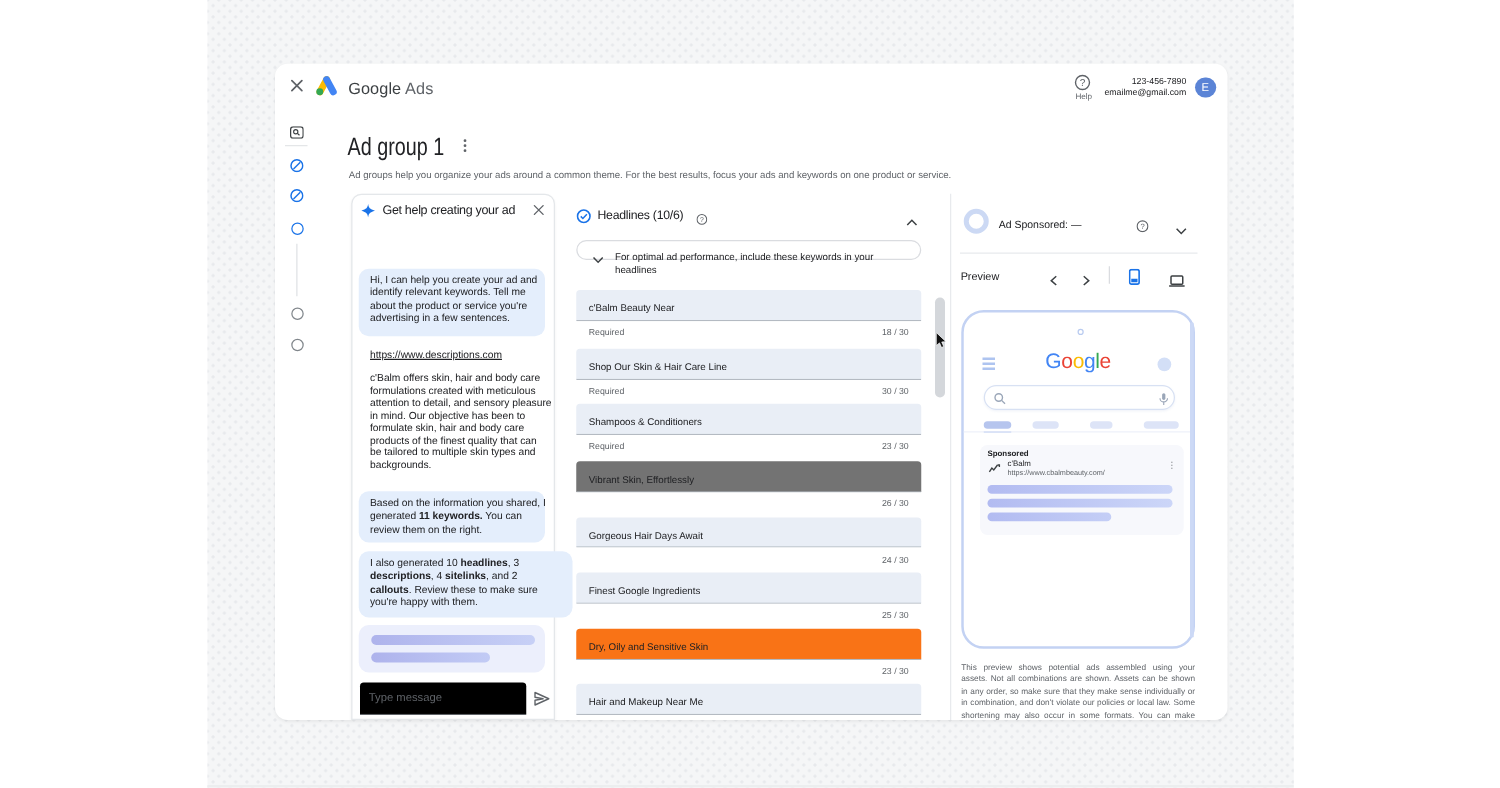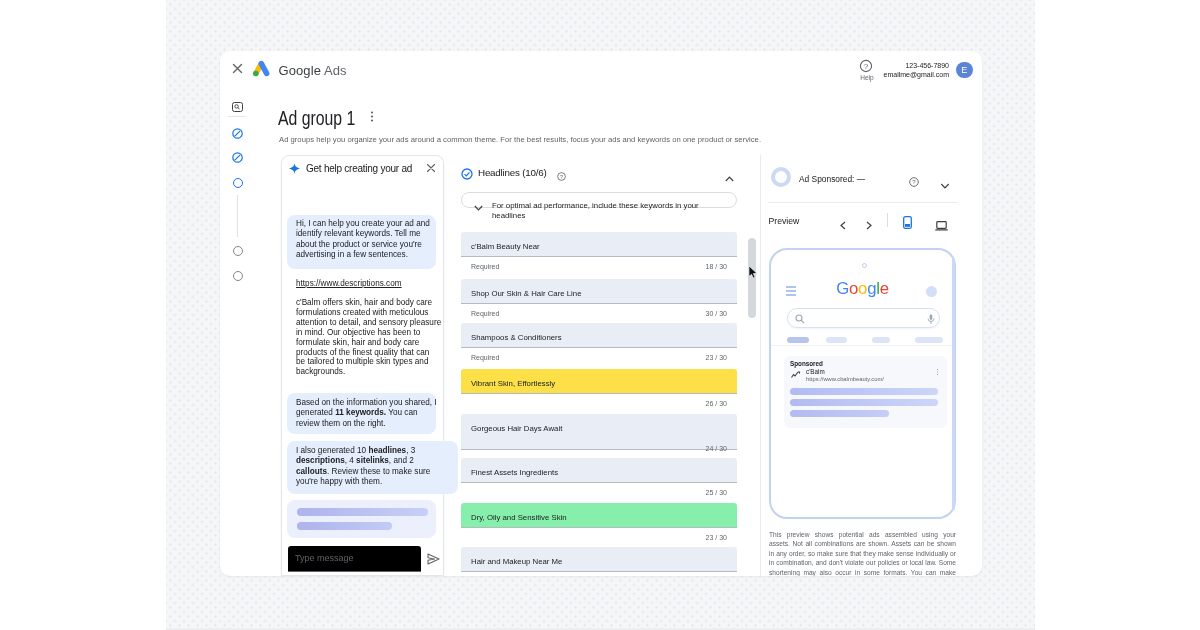--- a/index.html
+++ b/index.html
@@ -142,39 +142,39 @@
         <span style="position:absolute; left:10px;">Required</span>
         <span style="position:absolute; right:10px;">30 / 30</span>
       </div>
   <div class="abs" style="left:241px; top:272px; width:276px; height:25px; background:#e9eef6; border-bottom:1px solid #b4bac2; border-radius:3px 3px 0 0;">
         <div class="abs d" style="left:10px; top:10px; font-size:7.8px;">Shampoos &amp; Conditioners</div>
       </div>
   <div class="abs" style="left:241px; top:303px; width:276px; font-size:7px; color:#5f6368;">
         <span style="position:absolute; left:10px;">Required</span>
         <span style="position:absolute; right:10px;">23 / 30</span>
       </div>
-  <div class="abs" style="left:241px; top:318px; width:276px; height:25px; background:#fde047; border-bottom:1px solid #b4bac2; border-radius:3px 3px 0 0;">
+  <div class="abs" style="left:241px; top:318px; width:276px; height:25px; background:#737373; border-bottom:1px solid #b4bac2; border-radius:3px 3px 0 0;">
         <div class="abs d" style="left:10px; top:10px; font-size:7.8px;">Vibrant Skin, Effortlessly</div>
       </div>
   <div class="abs" style="left:241px; top:349px; width:276px; font-size:7px; color:#5f6368;">
         <span style="position:absolute; right:10px;">26 / 30</span>
       </div>
-  <div class="abs" style="left:241px; top:363px; width:276px; height:36px; background:#e9eef6; border-bottom:1px solid #b4bac2; border-radius:3px 3px 0 0;">
+  <div class="abs" style="left:241px; top:363px; width:276px; height:24px; background:#e9eef6; border-bottom:1px solid #b4bac2; border-radius:3px 3px 0 0;">
         <div class="abs d" style="left:10px; top:10px; font-size:7.8px;">Gorgeous Hair Days Await</div>
       </div>
   <div class="abs" style="left:241px; top:394px; width:276px; font-size:7px; color:#5f6368;">
         <span style="position:absolute; right:10px;">24 / 30</span>
       </div>
   <div class="abs" style="left:241px; top:407px; width:276px; height:25px; background:#e9eef6; border-bottom:1px solid #b4bac2; border-radius:3px 3px 0 0;">
-        <div class="abs d" style="left:10px; top:10px; font-size:7.8px;">Finest Assets Ingredients</div>
+        <div class="abs d" style="left:10px; top:10px; font-size:7.8px;">Finest Google Ingredients</div>
       </div>
   <div class="abs" style="left:241px; top:438px; width:276px; font-size:7px; color:#5f6368;">
         <span style="position:absolute; right:10px;">25 / 30</span>
       </div>
-  <div class="abs" style="left:241px; top:452px; width:276px; height:25px; background:#86efac; border-bottom:1px solid #b4bac2; border-radius:3px 3px 0 0;">
+  <div class="abs" style="left:241px; top:452px; width:276px; height:25px; background:#f97316; border-bottom:1px solid #b4bac2; border-radius:3px 3px 0 0;">
         <div class="abs d" style="left:10px; top:10px; font-size:7.8px;">Dry, Oily and Sensitive Skin</div>
       </div>
   <div class="abs" style="left:241px; top:483px; width:276px; font-size:7px; color:#5f6368;">
         <span style="position:absolute; right:10px;">23 / 30</span>
       </div>
   <div class="abs" style="left:241px; top:496px; width:276px; height:25px; background:#e9eef6; border-bottom:1px solid #b4bac2; border-radius:3px 3px 0 0;">
         <div class="abs d" style="left:10px; top:10px; font-size:7.8px;">Hair and Makeup Near Me</div>
       </div>
   </div>
 

